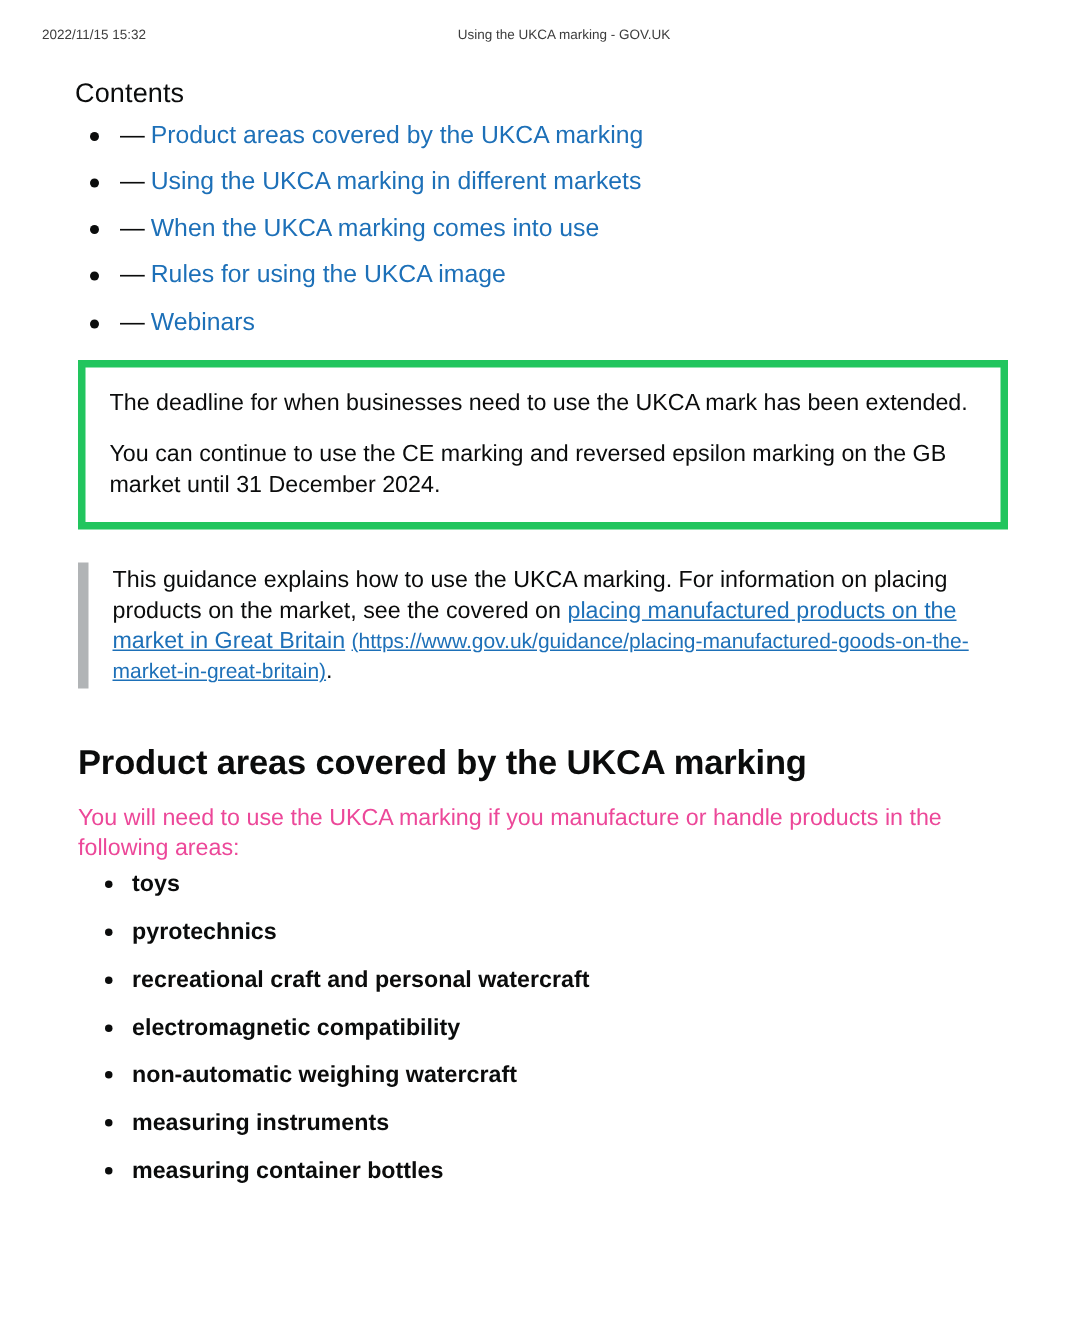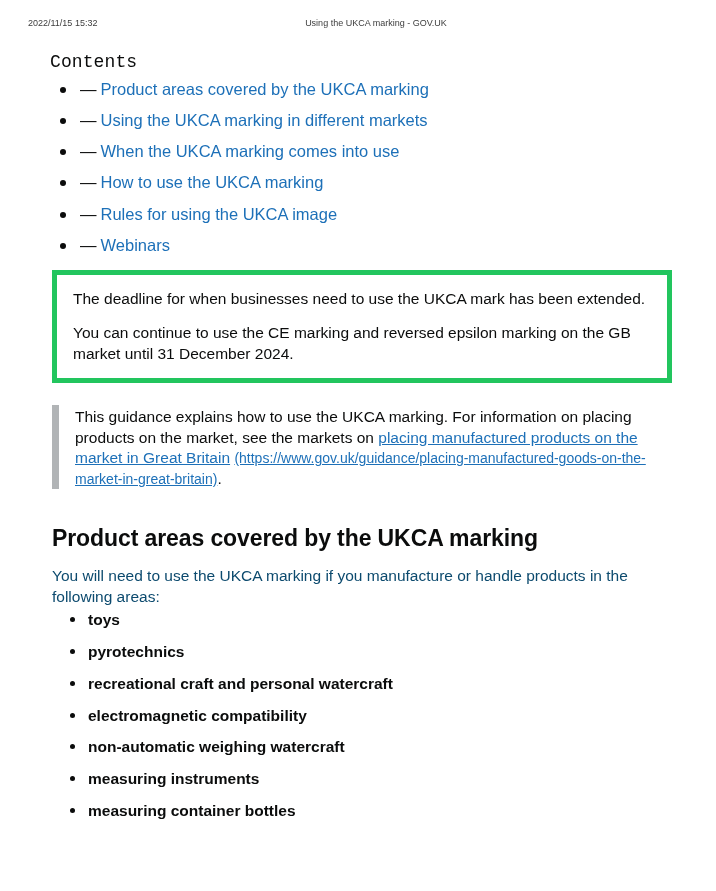--- a/index.html
+++ b/index.html
@@ -45,21 +45,20 @@
   }
   .content {
     padding: 0 28px 0 36px;
   }
   h2.contents-heading {
     font-size: 18px;
     font-weight: 400;
     margin: 20px 0 8px 14px;
     color: #0b0c0c;
     letter-spacing: 0.1px;
-    font-family: Liberation Mono, monospace;
   }
   ul.contents-list {
     list-style: none;
     margin: 0;
     padding: 0 0 0 18px;
   }
   ul.contents-list li {
     position: relative;
     padding-left: 26px;
     margin-bottom: 13px;
@@ -129,21 +128,21 @@
     font-size: 23px;
     font-weight: bold;
     margin: 36px 16px 14px 16px;
     color: #0b0c0c;
     letter-spacing: -0.1px;
   }
   p.body-text {
     margin: 0 16px;
     font-size: 15.5px;
     line-height: 1.33;
-    color: #0c4a6e;
+    color: #ec4899;
     max-width: 580px;
   }
   ul.areas-list {
     list-style: none;
     margin: 4px 0 0 0;
     padding: 0 0 0 32px;
     font-weight: bold;
   }
   ul.areas-list li {
     position: relative;
@@ -182,39 +181,36 @@
       <li>
         <span class="dash">—</span><a class="toc-link" href="#">Product areas covered by the UKCA marking</a>
       </li>
       <li>
         <span class="dash">—</span><a class="toc-link" href="#">Using the UKCA marking in different markets</a>
       </li>
       <li>
         <span class="dash">—</span><a class="toc-link" href="#">When the UKCA marking comes into use</a>
       </li>
       <li>
-        <span class="dash">—</span><a class="toc-link" href="#">How to use the UKCA marking</a>
-      </li>
-      <li>
         <span class="dash">—</span><a class="toc-link" href="#">Rules for using the UKCA image</a>
       </li>
       <li>
         <span class="dash">—</span><a class="toc-link" href="#">Webinars</a>
       </li>
     </ul>
 
     <div class="notice-box">
       <p>The deadline for when businesses need to use the UKCA mark has been extended.</p>
       <p>You can continue to use the CE marking and reversed epsilon marking on the GB market until 31 December 2024.</p>
     </div>
 
     <div class="callout">
       <div class="bar"></div>
       <div class="callout-text">
-        <span>This guidance explains how to use the UKCA marking. For information on placing products on the market, see the markets on </span><a href="#">placing manufactured products on the market in Great Britain</a> <a href="#" class="url">(https://www.gov.uk/guidance/placing-manufactured-goods-on-the-market-in-great-britain)</a><span>.</span>
+        <span>This guidance explains how to use the UKCA marking. For information on placing products on the market, see the covered on </span><a href="#">placing manufactured products on the market in Great Britain</a> <a href="#" class="url">(https://www.gov.uk/guidance/placing-manufactured-goods-on-the-market-in-great-britain)</a><span>.</span>
       </div>
     </div>
 
     <h1 class="section-heading">Product areas covered by the UKCA marking</h1>
 
     <p class="body-text">You will need to use the UKCA marking if you manufacture or handle products in the following areas:</p>
 
     <ul class="areas-list">
       <li>toys</li>
       <li>pyrotechnics</li>

